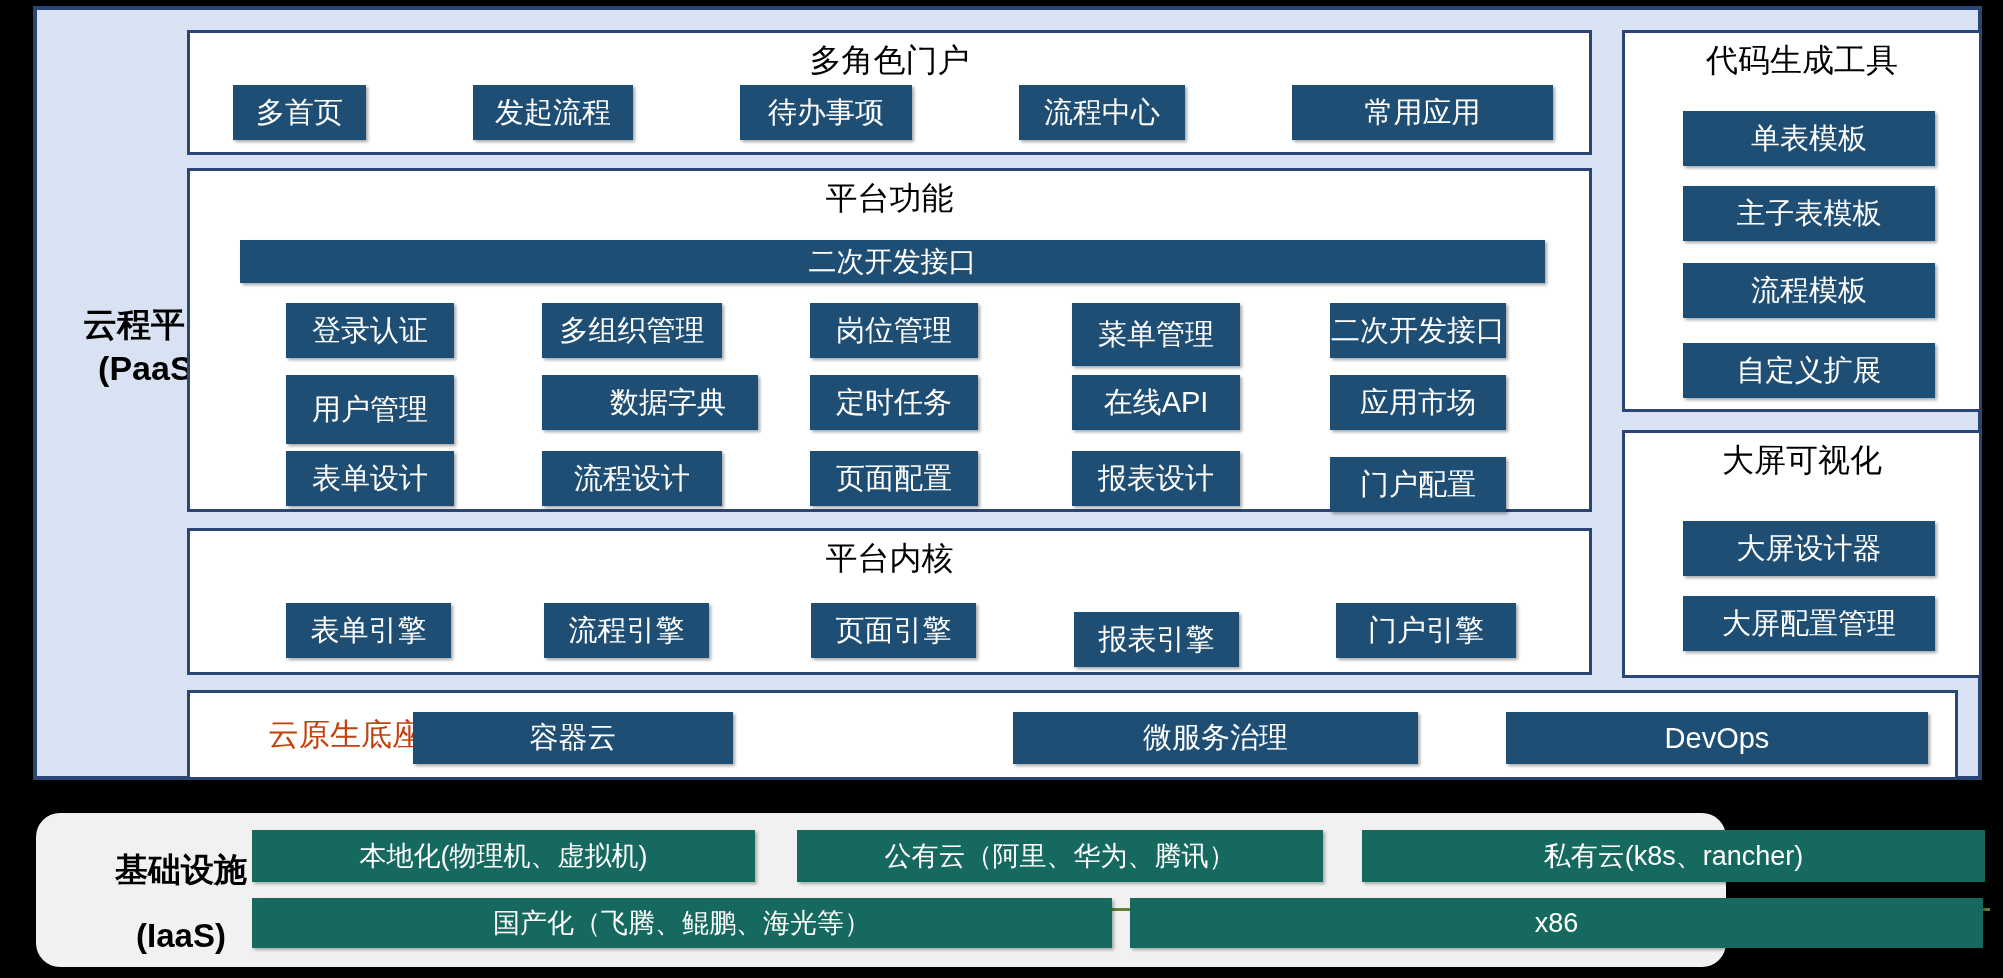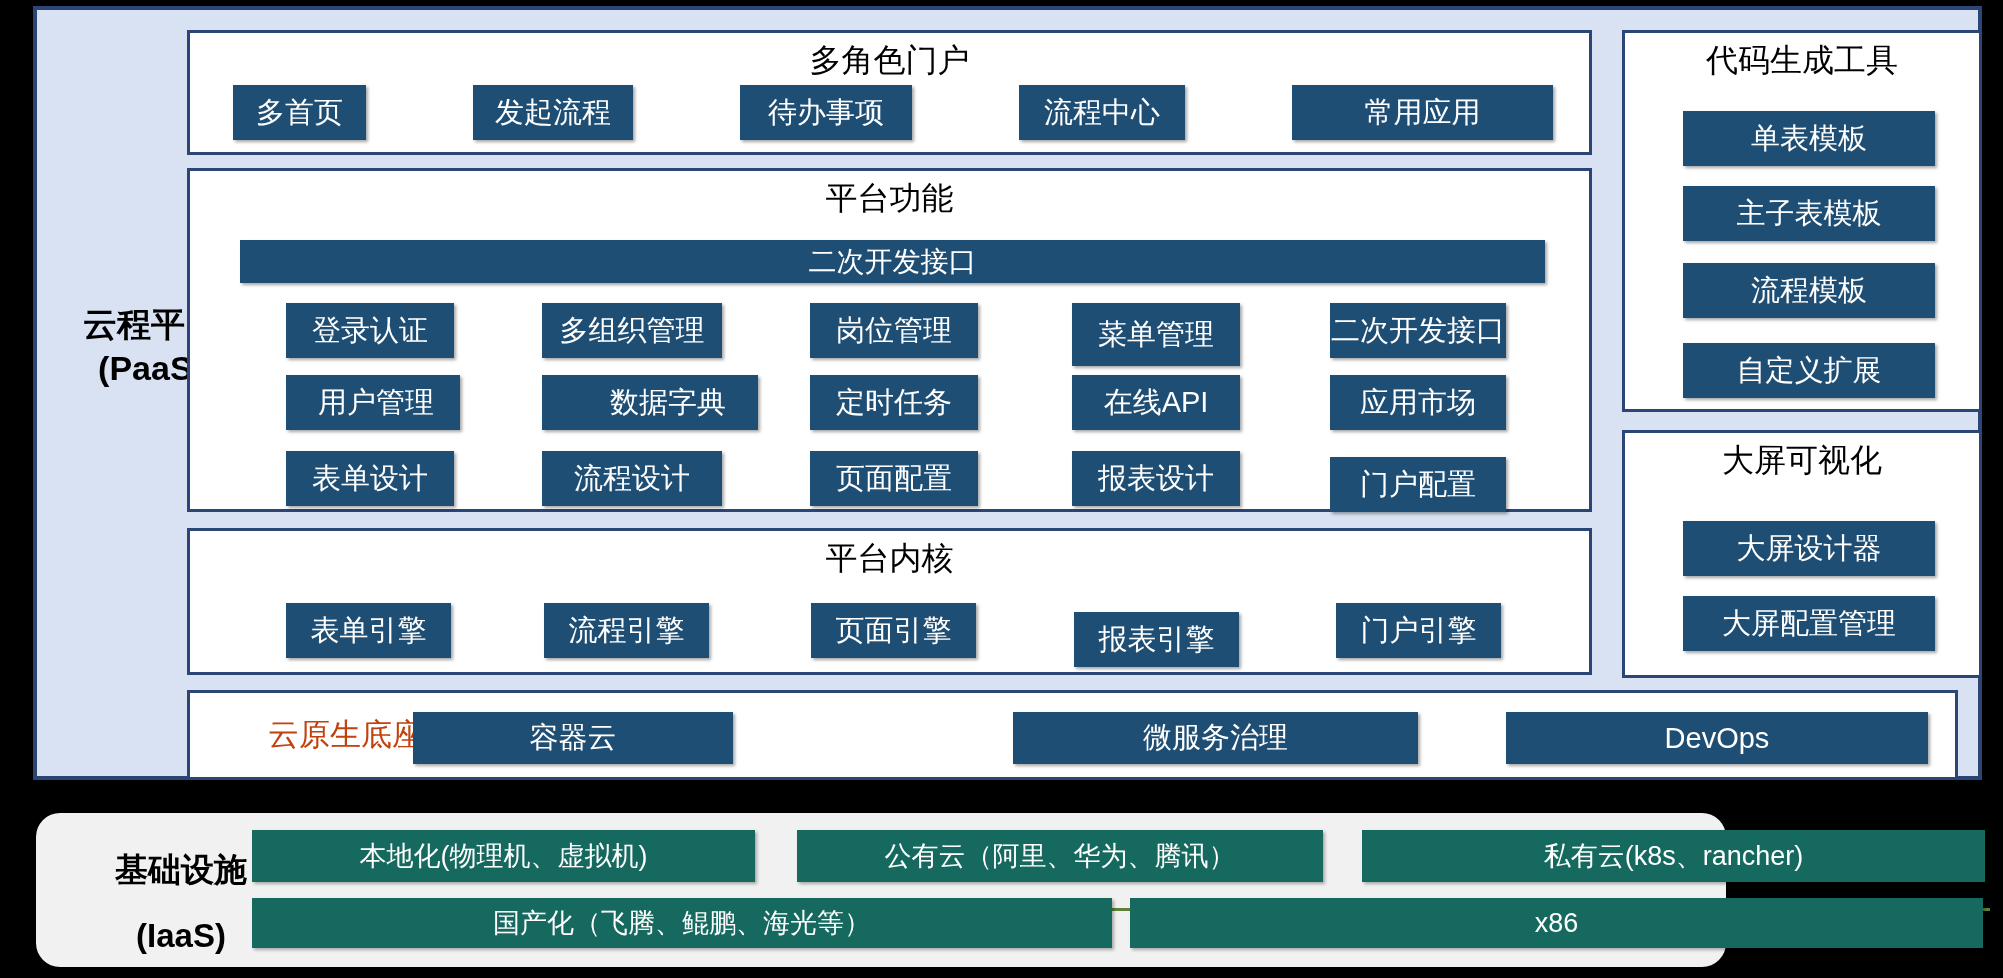--- a/index.html
+++ b/index.html
@@ -87,40 +87,40 @@
     <div class="box features">
       <div class="box-title">平台功能</div>
       <div class="btn wide-btn">二次开发接口</div>
 
       <div class="btn" style="left:96px;top:132px;width:168px;height:55px;">登录认证</div>
       <div class="btn" style="left:352px;top:132px;width:180px;height:55px;">多组织管理</div>
       <div class="btn" style="left:620px;top:132px;width:168px;height:55px;">岗位管理</div>
       <div class="btn" style="left:882px;top:132px;width:168px;height:63px;">菜单管理</div>
       <div class="btn" style="left:1140px;top:132px;width:176px;height:55px;">二次开发接口</div>
 
-      <div class="btn" style="left:96px;top:204px;width:168px;height:55px;padding-left:6px;">用户管理</div>
+      <div class="btn" style="left:96px;top:204px;width:168px;height:69px;">用户管理</div>
       <div class="btn" style="left:352px;top:204px;width:180px;height:55px;padding-left:36px;">数据字典</div>
       <div class="btn" style="left:620px;top:204px;width:168px;height:55px;">定时任务</div>
       <div class="btn" style="left:882px;top:204px;width:168px;height:55px;">在线API</div>
       <div class="btn" style="left:1140px;top:204px;width:176px;height:55px;">应用市场</div>
 
       <div class="btn" style="left:96px;top:280px;width:168px;height:55px;">表单设计</div>
       <div class="btn" style="left:352px;top:280px;width:180px;height:55px;">流程设计</div>
       <div class="btn" style="left:620px;top:280px;width:168px;height:55px;">页面配置</div>
       <div class="btn" style="left:882px;top:280px;width:168px;height:55px;">报表设计</div>
       <div class="btn" style="left:1140px;top:280px;width:176px;height:55px;margin-top:6px;">门户配置</div>
     </div>
 
     <div class="box kernel">
       <div class="box-title">平台内核</div>
       <div class="btn" style="left:96px;top:72px;width:165px;height:55px;">表单引擎</div>
       <div class="btn" style="left:354px;top:72px;width:165px;height:55px;">流程引擎</div>
       <div class="btn" style="left:621px;top:72px;width:165px;height:55px;">页面引擎</div>
       <div class="btn" style="left:884px;top:72px;width:165px;height:55px;margin-top:9px;">报表引擎</div>
-      <div class="btn" style="left:1146px;top:72px;width:165px;height:55px;">门户引擎</div>
+      <div class="btn" style="left:1146px;top:72px;width:180px;height:55px;">门户引擎</div>
     </div>
 
     <div class="box strip">
       <div class="strip-label">云原生底座</div>
       <div class="btn" style="left:223px;top:19px;width:320px;height:52px;">容器云</div>
       <div class="btn" style="left:823px;top:19px;width:405px;height:52px;">微服务治理</div>
       <div class="btn" style="left:1316px;top:19px;width:422px;height:52px;">DevOps</div>
     </div>
 
     <div class="box codegen">

